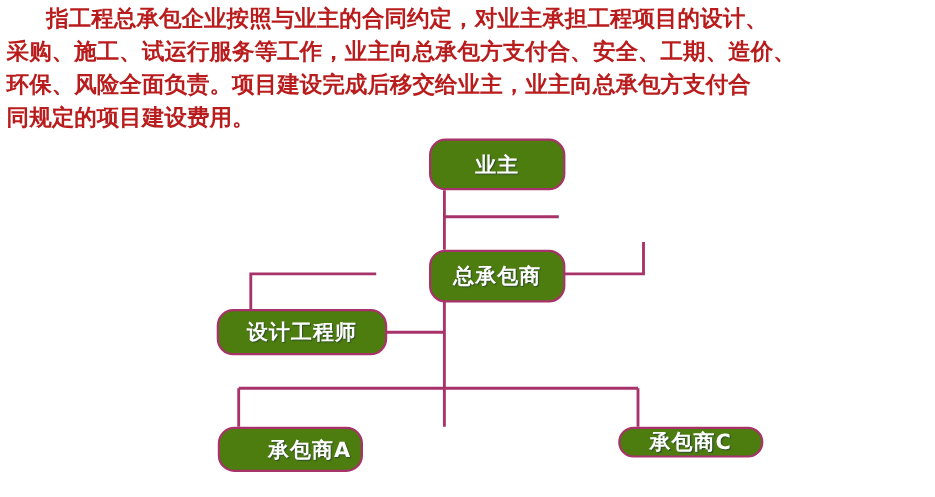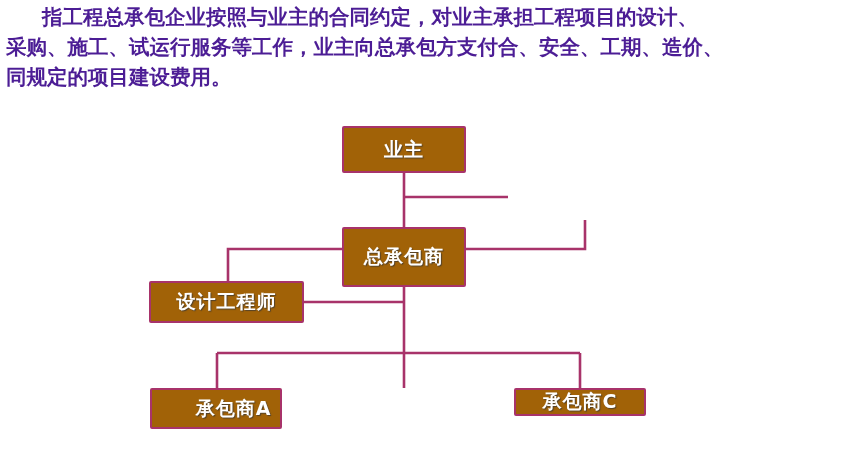--- a/index.html
+++ b/index.html
@@ -23,21 +23,21 @@
   }
 
   
   #paragraph {
     position: absolute;
     left: 0px;
     top: 2px;
     width: 850px;
     padding: 0 6px 0 6px;
     box-sizing: border-box;
-    color: #4c1d95;
+    color: #b91c1c;
     font-family: "DejaVu Sans", "Liberation Sans", sans-serif;
     font-weight: bold;
     font-size: 20.5px;
     line-height: 30px;
     letter-spacing: 0px;
     white-space: nowrap;
   }
   .pline {
     display: block;
     height: 30px;
@@ -60,52 +60,54 @@
     left: 0;
     top: 0;
     width: 850px;
     height: 452px;
     pointer-events: none;
   }
 
   .node {
     position: absolute;
     box-sizing: border-box;
-    background: #a16207;
+    background: #4d7c0f;
     border: 2.5px solid #a8336a;
-    border-radius: 2px;
+    border-radius: 15px;
     display: flex;
     align-items: center;
     justify-content: center;
     color: #ffffff;
     font-family: "DejaVu Sans", "Liberation Sans", sans-serif;
     font-weight: bold;
     font-size: 19px;
     letter-spacing: 1px;
     text-shadow: 1px 1px 1px rgba(20,40,70,0.55);
     z-index: 3;
+    margin-left: 48px;
   }
 
   
   #node-owner        { left: 342px; top: 126px; width: 124px; height: 47px; }
   #node-supervisor   { left: 508px; top: 177px; width: 154px; height: 43px; }
-  #node-general      { left: 342px; top: 227px; width: 124px; height: 60px; }
+  #node-general      { left: 342px; top: 227px; width: 124px; height: 48px; }
   #node-designer     { left: 149px; top: 281px; width: 155px; height: 42px; }
   #node-contractor-a { left: 150px; top: 388px; width: 132px; height: 41px; padding-left: 35px; }
   #node-contractor-b { left: 339px; top: 388px; width: 128px; height: 41px; }
   #node-contractor-c { left: 514px; top: 388px; width: 132px; height: 28px; }
 </style>
 </head>
 <body>
 
 <div id="slide">
 
   <div id="paragraph">
     <span class="pline first">指工程总承包企业按照与业主的合同约定，对业主承担工程项目的设计、</span>
     <span class="pline">采购、施工、试运行服务等工作，业主向总承包方支付合、安全、工期、造价、</span>
+    <span class="pline">环保、风险全面负责。项目建设完成后移交给业主，业主向总承包方支付合</span>
     <span class="pline">同规定的项目建设费用。</span>
   </div>
 
   <div id="diagram">
 
     <svg id="connectors" viewBox="0 0 850 452" width="850" height="452" xmlns="http://www.w3.org/2000/svg">
       <g fill="none" stroke="#a8336a" stroke-width="2.6" stroke-linecap="butt">
 
         <path d="M 404 173 L 404 227"></path>
 

